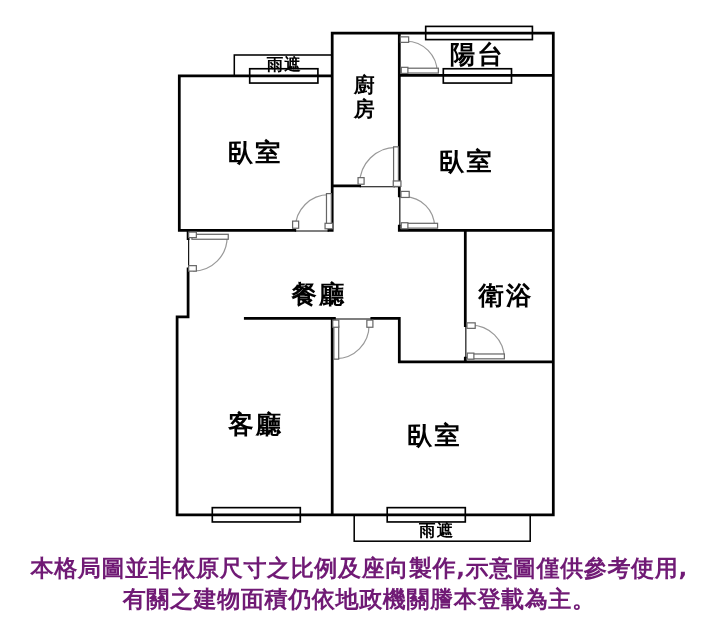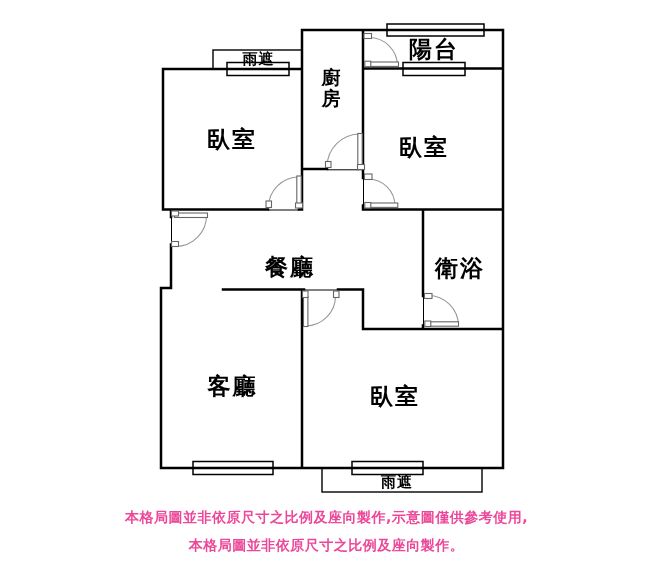--- a/index.html
+++ b/index.html
@@ -18,22 +18,22 @@
   .leaf{fill:#ffffff;stroke-width:1.1;}
   .jamb{fill:#ffffff;stroke-width:1.1;}
   .arc{fill:none;stroke-width:1.1;}
   text{font-family:"DejaVu Sans",sans-serif;font-weight:600;}
   .room{font-size:23px;letter-spacing:2px;}
   .kitchen-label{font-size:19px;letter-spacing:0;}
   .canopy-label{font-size:15px;letter-spacing:1px;}
   #disclaimer{
     position:absolute;left:0;right:0;top:503px;
     text-align:center;
-    font-size:14px;line-height:28px;font-weight:700;
-    letter-spacing:0.5px;color:#ec4899;
+    font-size:21px;line-height:28px;font-weight:700;
+    letter-spacing:0.5px;color:#701a75;
     white-space:nowrap;
   }
 </style>
 </head>
 <body>
 
 <svg id="plan-svg" width="653" height="570" viewBox="0 0 653 570">
 
   <g stroke="#000000">
     <rect class="canopy-box" x="213" y="50" width="89" height="19"></rect>
@@ -127,14 +127,14 @@
     <text class="room" x="460" y="276" text-anchor="middle">衛浴</text>
     <text class="room" x="232.5" y="393.5" text-anchor="middle">客廳</text>
     <text class="room" x="395" y="403.5" text-anchor="middle">臥室</text>
     <text class="canopy-label" x="258.5" y="63.5" text-anchor="middle">雨遮</text>
     <text class="canopy-label" x="397" y="487" text-anchor="middle">雨遮</text>
   </g>
 </svg>
 
 <div id="disclaimer">
   <div>本格局圖並非依原尺寸之比例及座向製作,示意圖僅供參考使用,</div>
-  <div>本格局圖並非依原尺寸之比例及座向製作。</div>
+  <div>有關之建物面積仍依地政機關謄本登載為主。</div>
 </div>
 
 </body></html>

